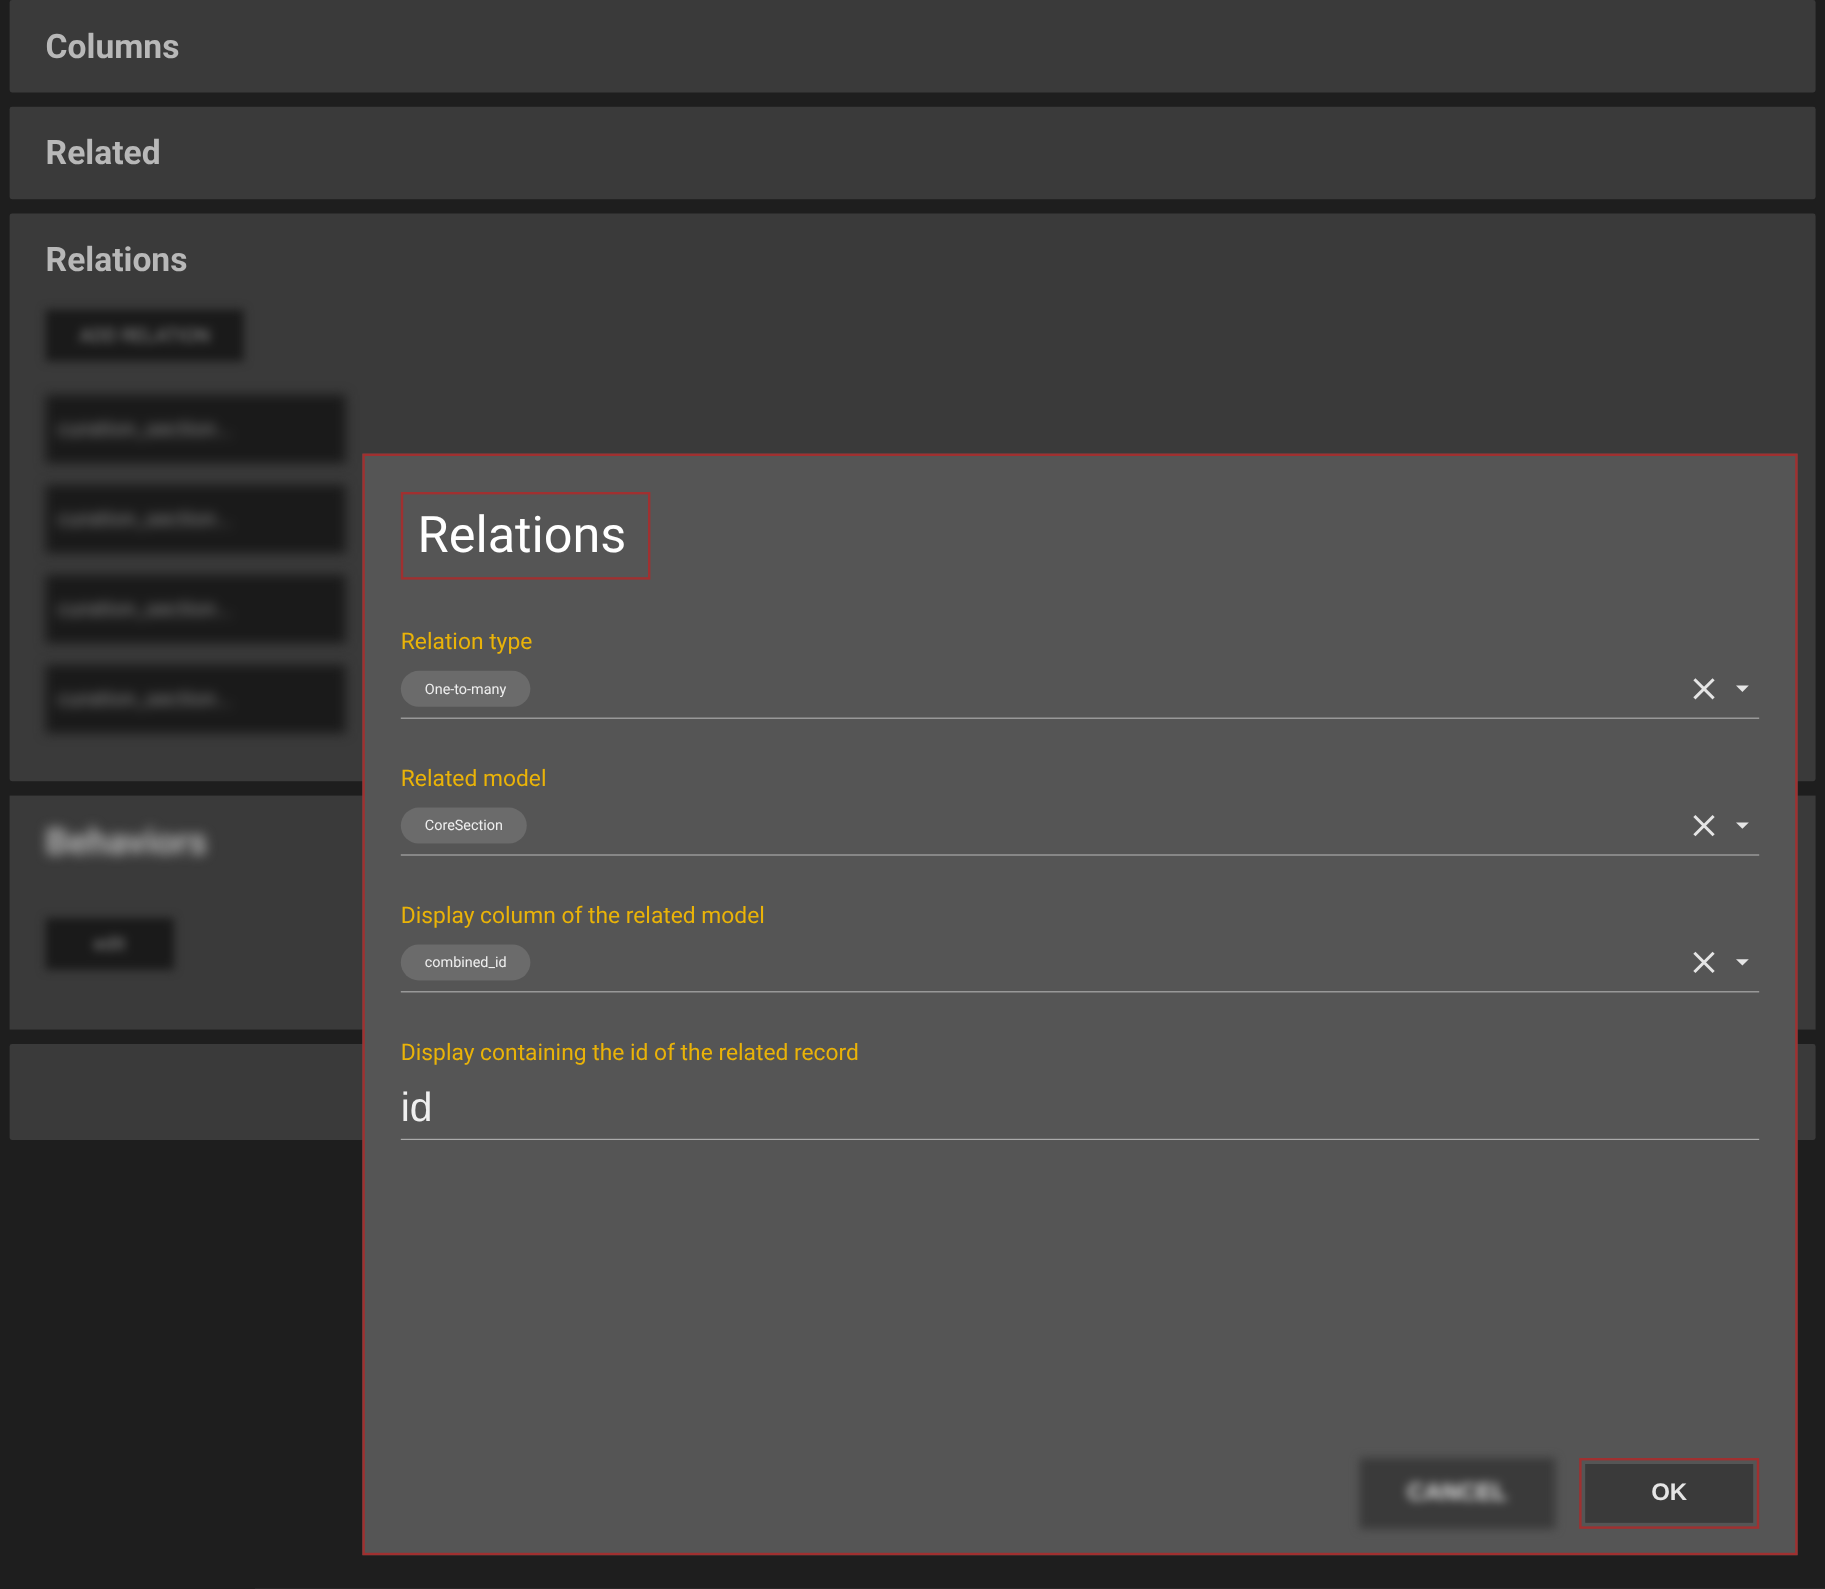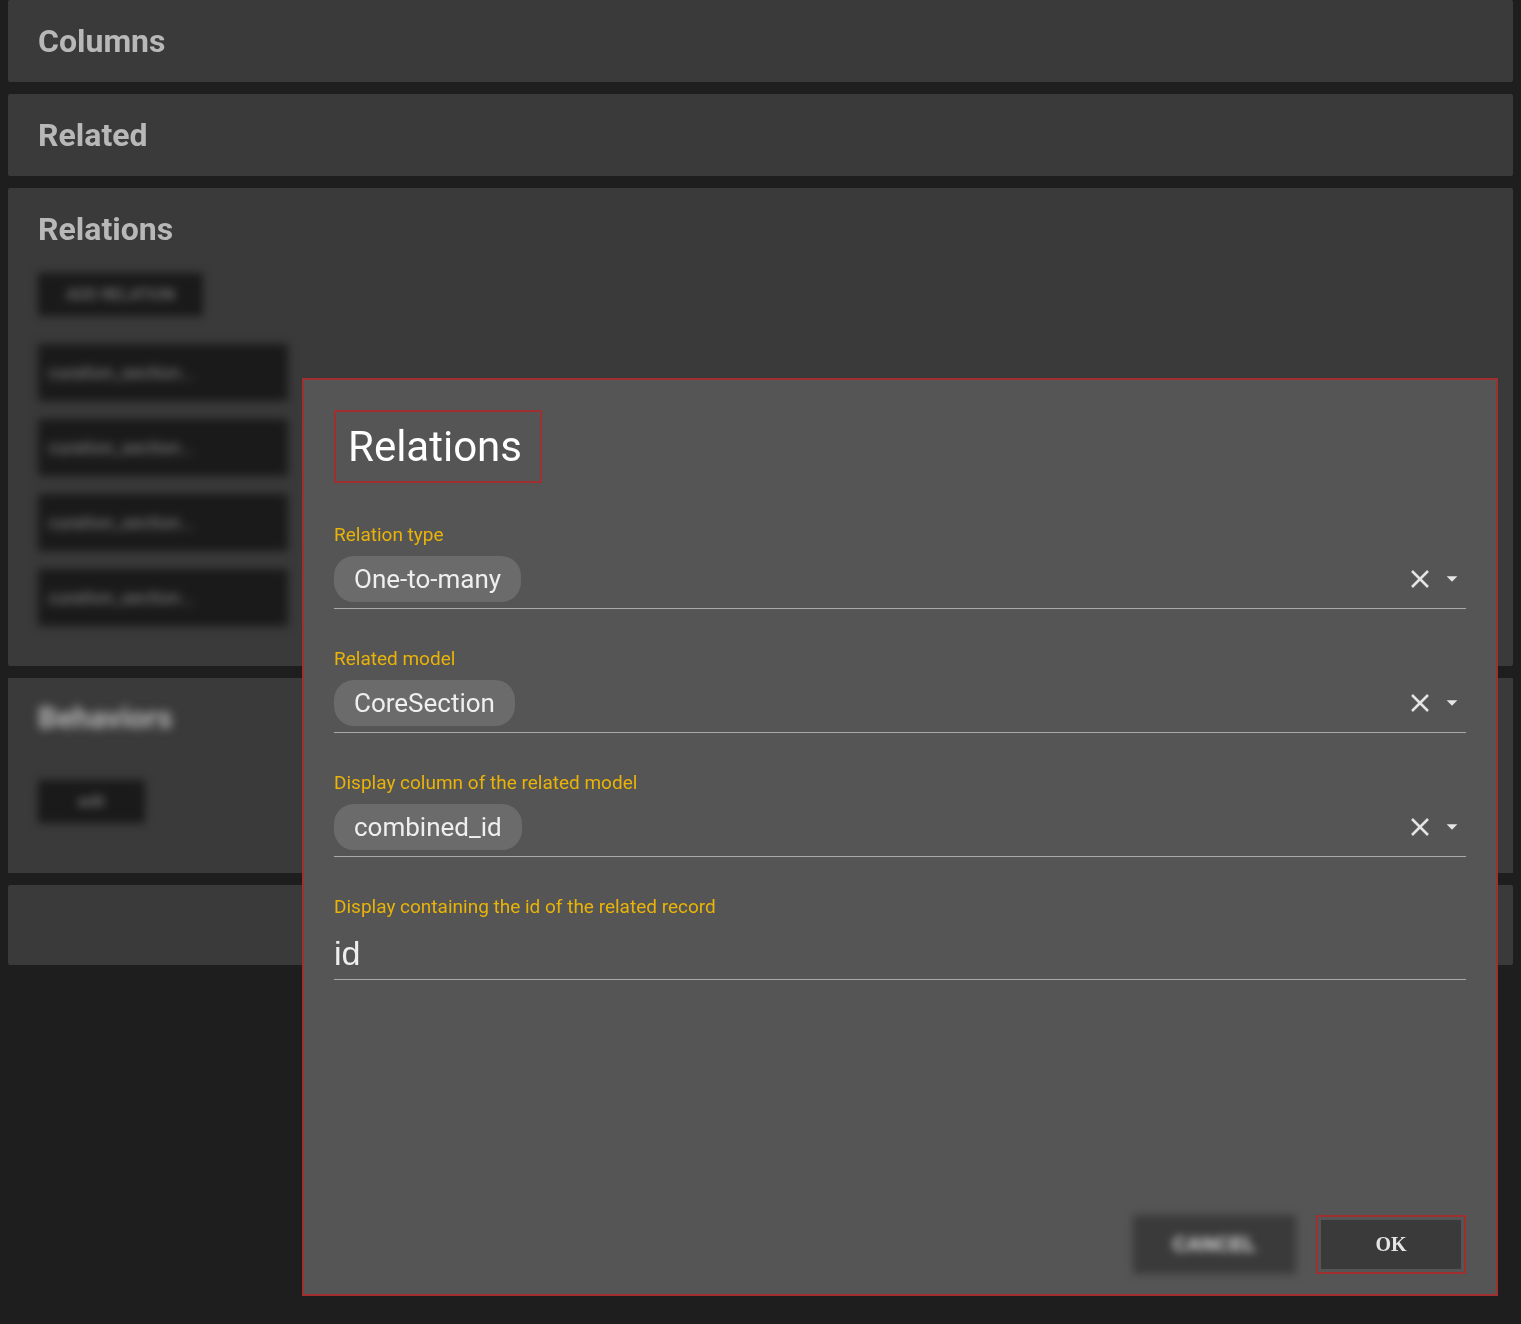--- a/index.html
+++ b/index.html
@@ -16,21 +16,21 @@
     position: relative;
   }
   .panel {
     background: #3a3a3a;
     margin: 0 8px 12px 8px;
     border-radius: 2px;
     padding: 22px 30px;
   }
   .panel-title {
     color: #b8b8b8;
-    font-size: 32px;
+    font-size: 28px;
     font-weight: 700;
   }
   .relations-body {
     padding-top: 25px;
   }
   .blur-btn {
     display: inline-block;
     background: #1a1a1a;
     color: #888;
     filter: blur(4px);
@@ -98,21 +98,21 @@
     display: flex;
     align-items: center;
     border-bottom: 1px solid #aaaaaa;
     padding-bottom: 6px;
   }
   .chip {
     background: #6b6b6b;
     color: #efefef;
     border-radius: 20px;
     padding: 8px 20px;
-    font-size: 26px;
+    font-size: 12px;
     display: inline-block;
   }
   .spacer {
     flex: 1;
   }
   .icon-btn {
     background: none;
     border: none;
     color: #e5e5e5;
     cursor: pointer;
@@ -162,21 +162,20 @@
   }
   .action-btn.blurred {
     filter: blur(4px);
   }
   .ok-wrap {
     border: 2px solid #a03030;
     padding: 3px;
   }
   .ok-wrap .action-btn {
     padding: 13px 50px;
-    font-family: Liberation Serif, serif;
   }
 </style>
 </head>
 <body>
 
 <div class="panel">
   <div class="panel-title">Columns</div>
 </div>
 
 <div class="panel">

